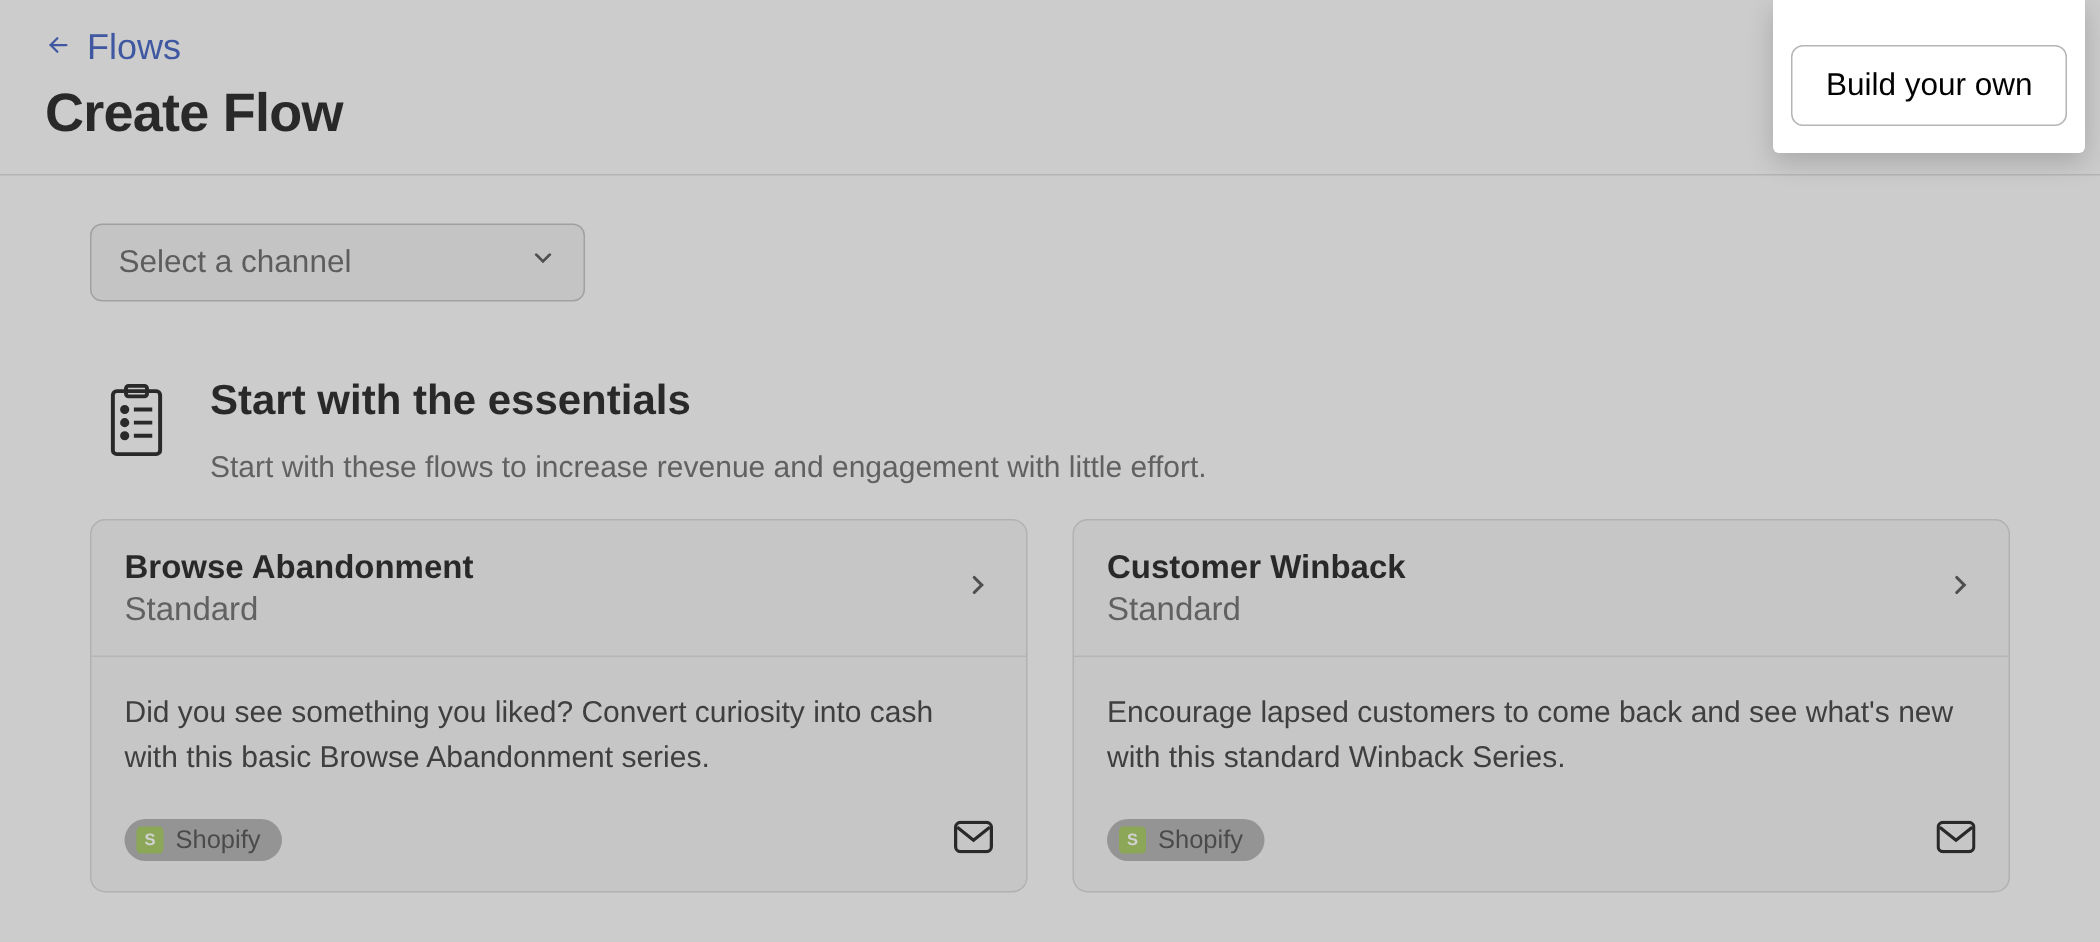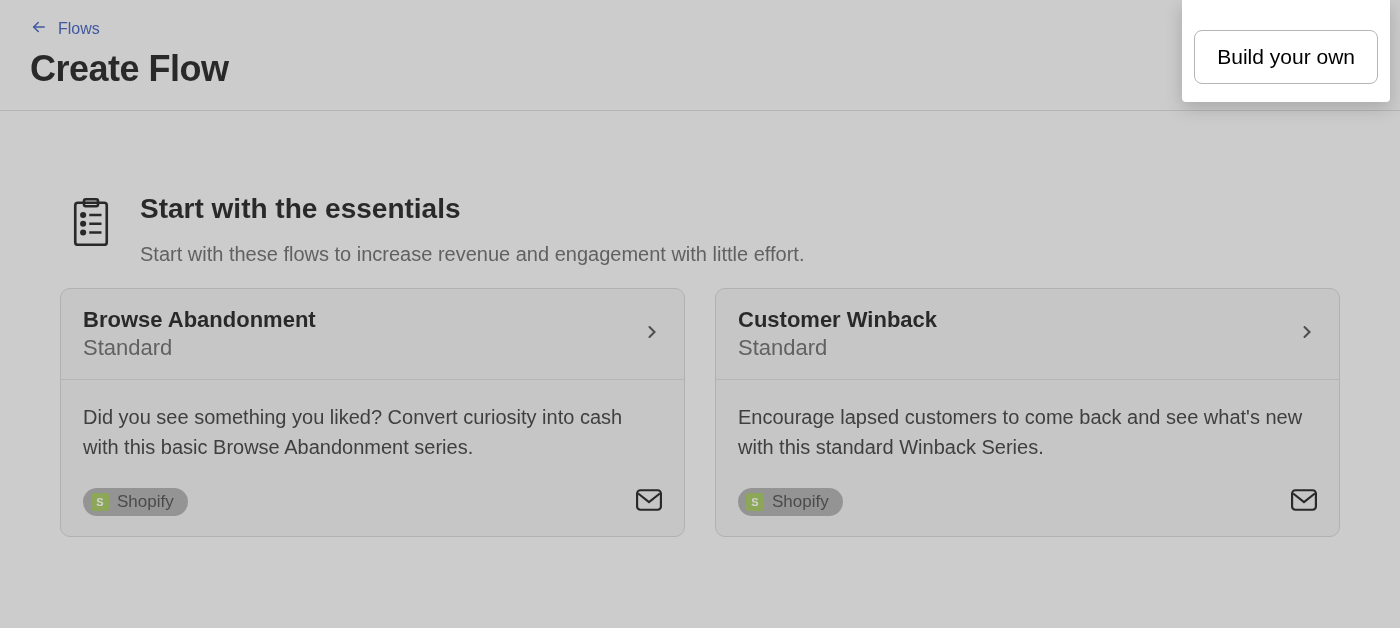--- a/index.html
+++ b/index.html
@@ -1,19 +1,19 @@
 <!DOCTYPE html>
 <html><head>
 <meta charset="utf-8">
 <style>
 * { box-sizing: border-box; margin: 0; padding: 0; }
 body { font-family: -apple-system, BlinkMacSystemFont, "Segoe UI", Helvetica, Arial, sans-serif; background: #f7f7f7; width: 1400px; height: 628px; overflow: hidden; position: relative; color: #000; }
 
 .header { padding: 18px 30px 20px; border-bottom: 1px solid #d5d5d5; }
-.back-link { display: inline-flex; align-items: center; color: #2448b6; font-size: 16px; font-weight: 500; text-decoration: none; gap: 10px; margin-bottom: 8px; cursor: pointer; }
+.back-link { display: inline-flex; align-items: center; color: #2448b6; font-size: 24px; font-weight: 500; text-decoration: none; gap: 10px; margin-bottom: 8px; cursor: pointer; }
 .back-link svg { width: 18px; height: 18px; stroke: #2448b6; }
 .page-title { font-size: 36px; font-weight: 700; letter-spacing: -0.5px; }
 
 .content { padding: 32px 60px; }
 .filters { display: flex; gap: 10px; margin-bottom: 50px; }
 .search-wrap { flex: 0 0 577px; display: flex; align-items: center; border: 1px solid #b7b7b7; border-radius: 8px; background: #ececec; height: 52px; padding: 0 16px; gap: 12px; }
 .search-wrap svg { width: 22px; height: 22px; stroke: #5a5a5a; }
 .search-wrap input { flex: 1; border: none; background: transparent; font-size: 21px; outline: none; color: #333; }
 .search-wrap input::placeholder { color: #7a7a7a; }
 
@@ -55,20 +55,28 @@
           <path d="M11 18l-6-6 6-6"></path>
         </svg>
     </span>
     <span>Flows</span>
   </a>
   <h1 class="page-title">Create Flow</h1>
 </div>
 
 <div class="content">
   <div class="filters">
+    <div class="select" style="flex:0 0 330px">
+      <span>Select a channel</span>
+      <span>
+        <svg viewBox="0 0 24 24" fill="none" stroke-width="2.5" stroke-linecap="round">
+            <path d="M6 9l6 6 6-6"></path>
+          </svg>
+      </span>
+    </div>
   </div>
 
   <div class="section-head">
     <span class="si">
       <svg width="42" height="50" viewBox="0 0 24 28" fill="none" stroke="#000" stroke-width="1.5">
         <rect x="3" y="3" width="18" height="24" rx="1.5"></rect>
         <rect x="8" y="1" width="8" height="4" rx="1"></rect>
         <circle cx="7.5" cy="10" r="1" fill="#000"></circle>
         <circle cx="7.5" cy="15" r="1" fill="#000"></circle>
         <circle cx="7.5" cy="20" r="1" fill="#000"></circle>

